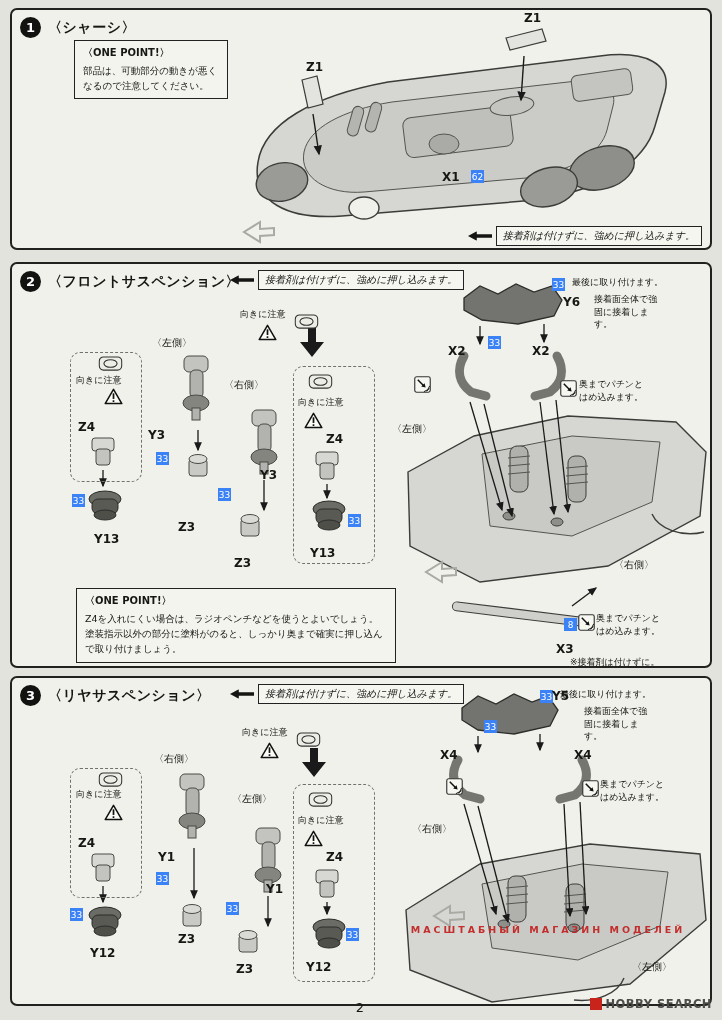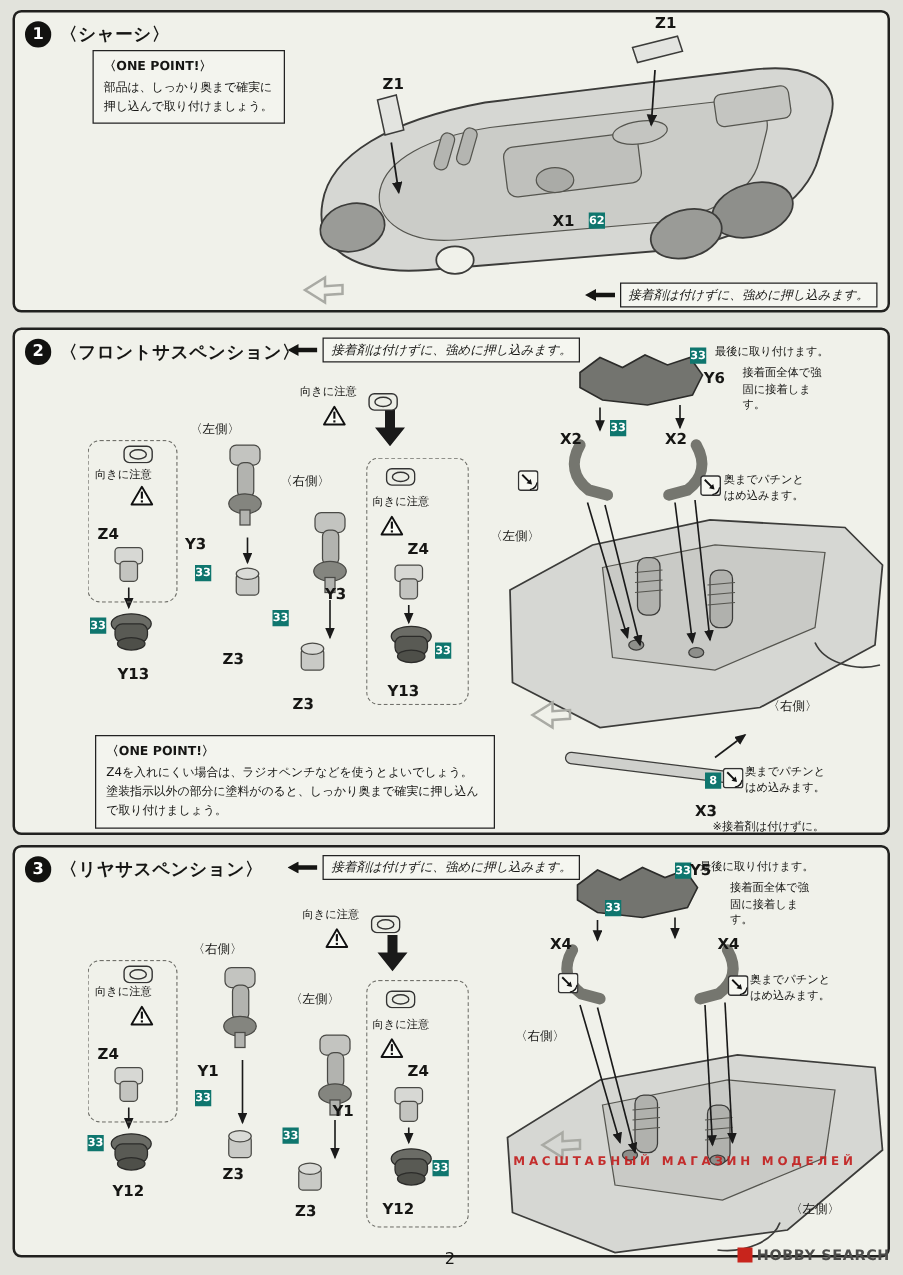--- a/index.html
+++ b/index.html
@@ -42,22 +42,22 @@
   .op-title { font-size:10px; font-weight:bold; margin-bottom:3px; }
   .op-text  { font-size:9.5px; line-height:1.6; }
 
   .plabel { position:absolute; font-size:12px; font-weight:bold; z-index:3; white-space:nowrap; }
   .side   { position:absolute; font-size:10px; z-index:3; white-space:nowrap; }
   .note   { position:absolute; font-size:9px; line-height:1.4; z-index:3; }
   .nowrap { white-space:nowrap;text-align:center; }
 
   .badge {
     position:absolute; width:13px; height:13px;
-    background:#0f766e; color:#fff;
-    font-size:9px; font-weight:bold;
+    background:#3b82f6; color:#fff;
+    font-size:9px; font-weight:normal;
     display:flex; align-items:center; justify-content:center;
     z-index:3;
   }
   .dash-box {
     position:absolute; border:1.5px dashed #71716b;
     border-radius:10px; z-index:1;
   }
   .icon { position:absolute; z-index:3; }
 
   .watermark { position:absolute; z-index:6; color:#c32020; opacity:.92; text-align:center; }
@@ -137,21 +137,21 @@
     <path d="M248,212 l-16,10 l16,10 v-6 l14,-1 v-7 l-14,1 z" fill="none" stroke="#a9aaa4" stroke-width="2"></path>
   </svg>
 
   <div class="sec-head">
     <span class="numcircle">1</span>
     <span class="sec-title">〈シャーシ〉</span>
   </div>
 
   <div class="op-box" style="left:62px; top:30px; width:154px;">
     <div class="op-title">〈ONE POINT!〉</div>
-    <div class="op-text">部品は、しっかり奥まで確実に押し込んで取り付けましょう。</div>
+    <div class="op-text">部品は、可動部分の動きが悪くなるので注意してください。</div>
   </div>
 
   <span class="plabel" style="left:512px; top:1px;">Z1</span>
   <span class="plabel" style="left:294px; top:50px;">Z1</span>
   <span class="plabel" style="left:430px; top:160px;">X1</span>
   <span class="badge" style="left:459px; top:160px;">62</span>
 
   <div class="glue-note abs" style="right:8px; top:216px;">
     <svg class="larr" width="24" height="10" viewBox="0 0 30 12">
         <use href="#sym-larr"></use>

